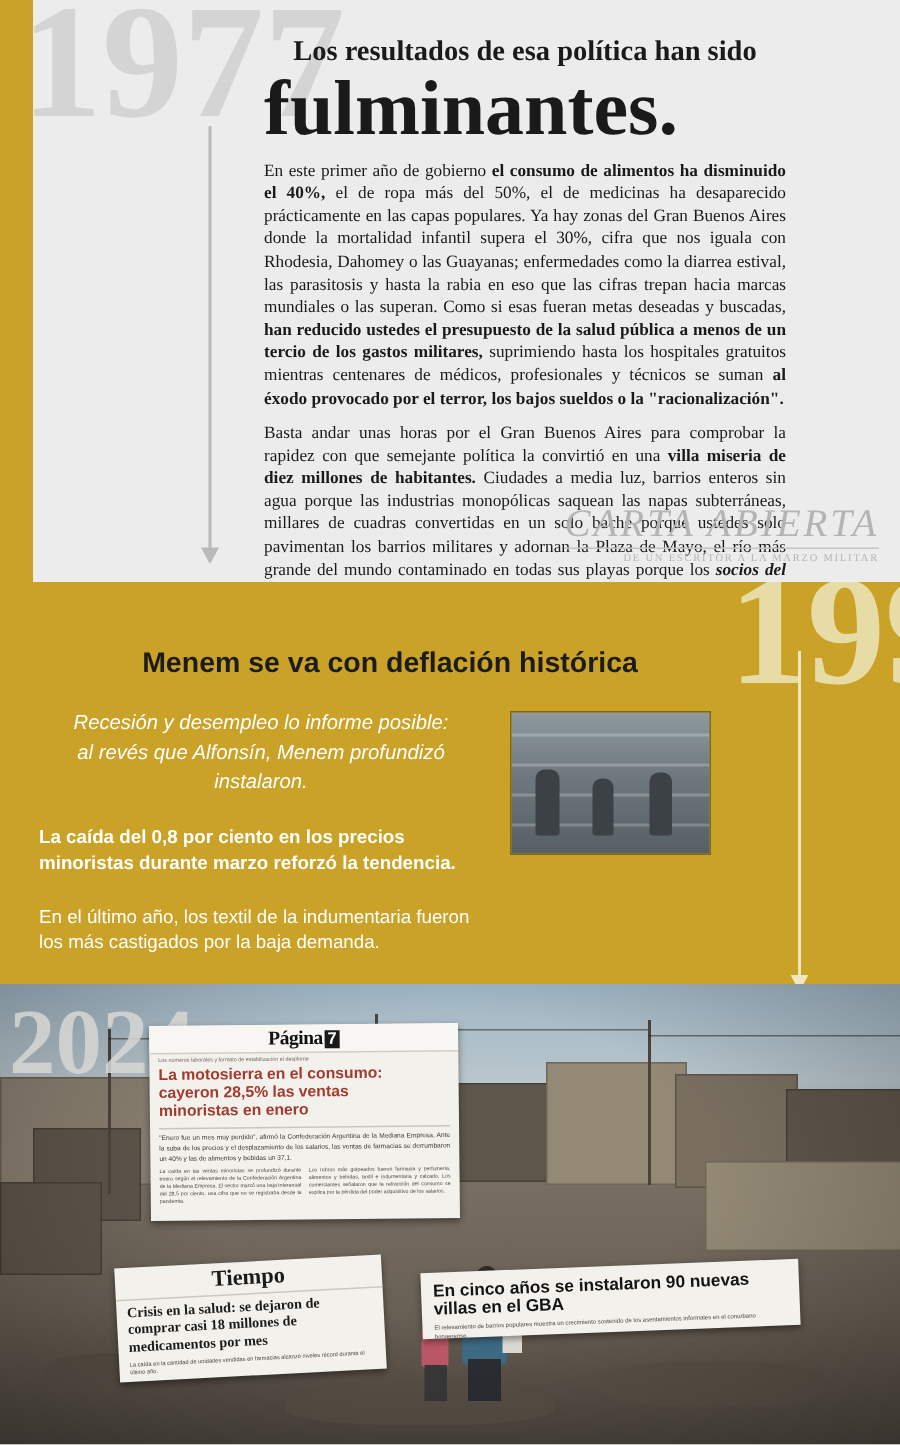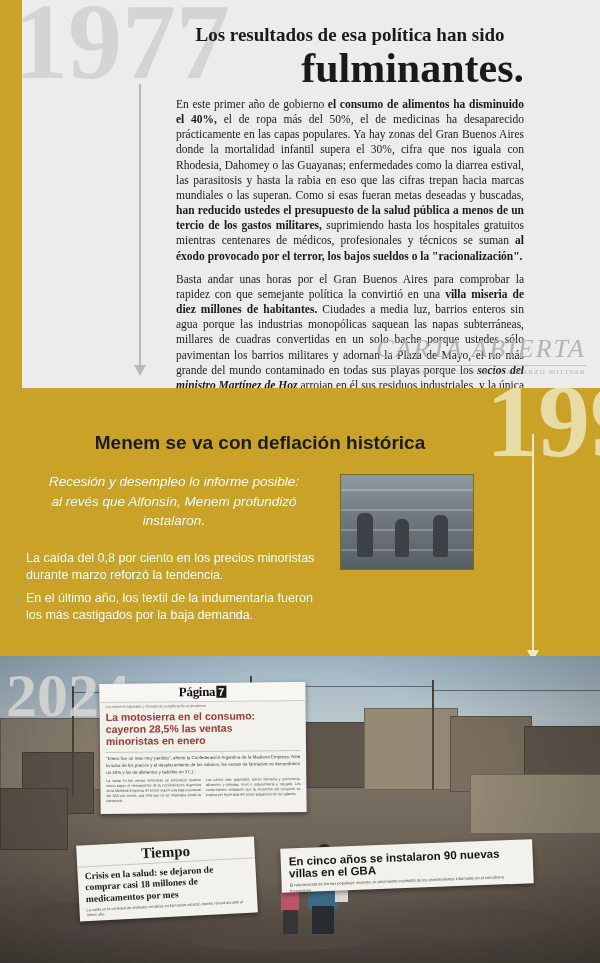--- a/index.html
+++ b/index.html
@@ -71,23 +71,23 @@
     font-family: "Liberation Serif", serif;
     font-weight: bold;
     font-size: 19px;
     line-height: 1.15;
     text-align: center;
     margin: 0 0 1px 0;
   }
   .p1-head2 {
     font-family: "Liberation Serif", serif;
     font-weight: bold;
-    font-size: 42px;
+    font-size: 52px;
     line-height: 1.0;
-    text-align: right;
+    text-align: left;
     margin: 0 0 8px 0;
   }
   .p1-body {
     font-family: "Liberation Serif", serif;
     font-size: 11.5px;
     line-height: 1.32;
     text-align: justify;
   }
   .p1-body b { font-weight: bold; }
   .p1-body i { font-style: italic; font-weight: bold; }
@@ -181,21 +181,21 @@
   }
   .p2-body {
     position: absolute;
     left: 26px; top: 162px;
     width: 300px;
     font-family: "Liberation Sans", sans-serif;
     font-size: 12.5px;
     line-height: 1.32;
     color: #ffffff;
   }
-  .p2-body .bold { font-weight: normal; display: block; margin-bottom: 7px; }
+  .p2-body .bold { font-weight: bold; display: block; margin-bottom: 20px; }
   .p2-photo {
     position: absolute;
     left: 340px; top: 86px;
     width: 132px; height: 94px;
     background: linear-gradient(180deg,#8f9aa0 0%,#6e787e 45%,#565f64 100%);
     border: 1px solid #7a6a20;
     overflow: hidden;
   }
   .p2-photo .shelf {
     position: absolute; left: 0; right: 0;

